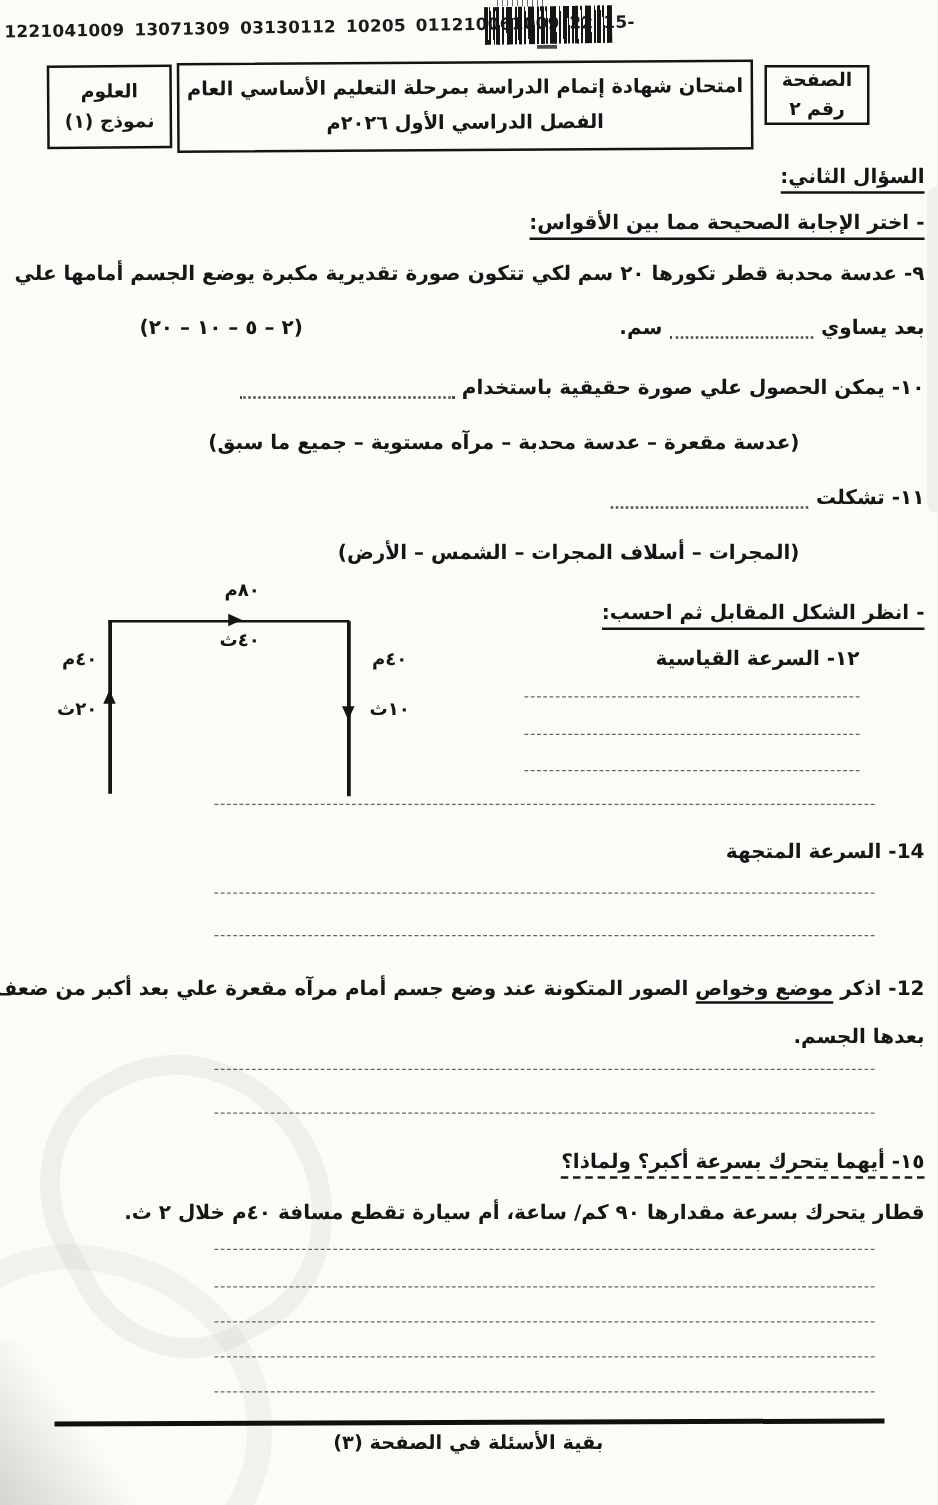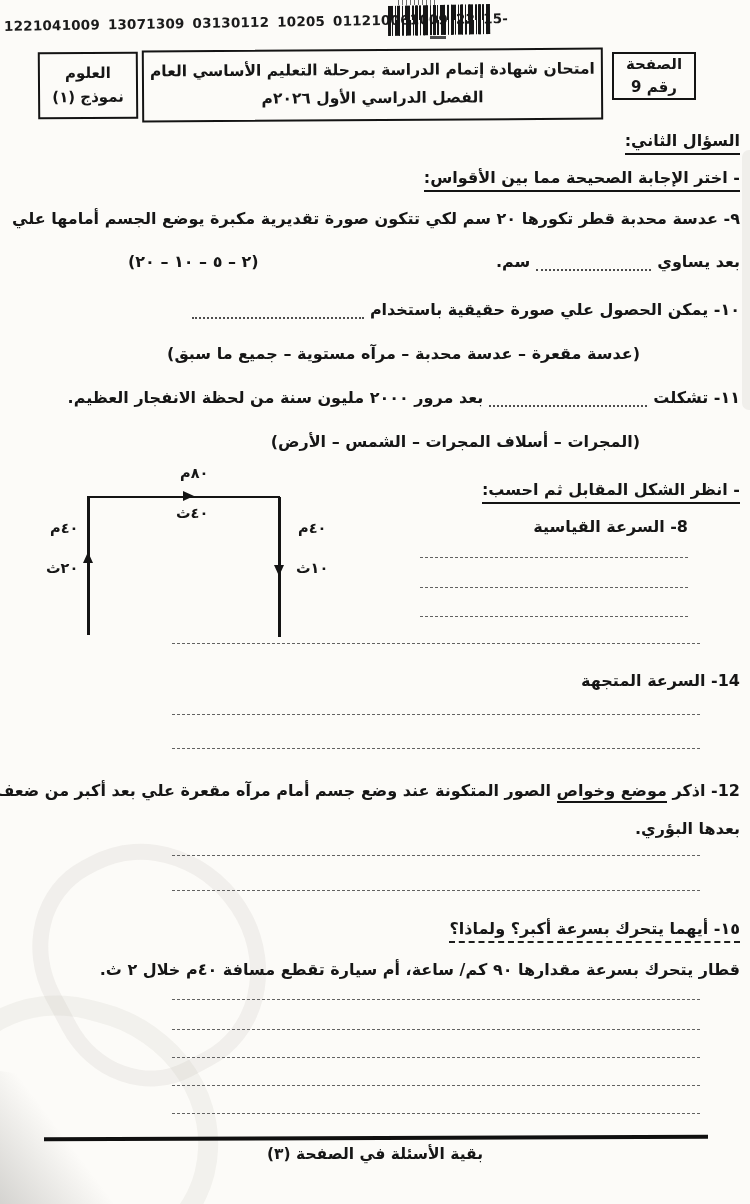--- a/index.html
+++ b/index.html
@@ -85,55 +85,54 @@
   <div class="hbox box-subject">
     <div>العلوم</div>
     <div>نموذج (١)</div>
   </div>
   <div class="hbox box-title">
     <div>امتحان شهادة إتمام الدراسة بمرحلة التعليم الأساسي العام</div>
     <div>الفصل الدراسي الأول ٢٠٢٦م</div>
   </div>
   <div class="hbox box-page">
     <div>الصفحة</div>
-    <div>رقم 9</div>
+    <div>رقم ٢</div>
   </div>
 
   <div class="row" style="top:131px;">
     <span class="u">السؤال الثاني:</span>
   </div>
   <div class="row" style="top:168px;">
     <span class="u">- اختر الإجابة الصحيحة مما بين الأقواس:</span>
   </div>
 
   <div class="row" style="top:209px;">٩- عدسة محدبة قطر تكورها ٢٠ سم لكي تتكون صورة تقديرية مكبرة يوضع الجسم أمامها علي</div>
   <div class="row flexrow" style="top:252px;">
     <span>بعد يساوي</span>
     <span class="blank" style="width:115px;"></span>
     <span>سم.</span>
   </div>
-  <div class="abs" style="left:128px;top:252px;">(٢ – ٥ – ١٠ – ٢٠)</div>
+  <div class="abs" style="left:112px;top:252px;">(٢ – ٥ – ١٠ – ٢٠)</div>
 
   <div class="row flexrow" style="top:300px;">
     <span>١٠- يمكن الحصول علي صورة حقيقية باستخدام</span>
     <span class="blank" style="width:172px;"></span>
   </div>
   <div class="abs" style="right:110px;top:344px;">(عدسة مقعرة – عدسة محدبة – مرآه مستوية – جميع ما سبق)</div>
 
   <div class="row flexrow" style="top:388px;">
     <span>١١- تشكلت</span>
     <span class="blank" style="width:158px;"></span>
-    <span>بعد مرور ٢٠٠٠ مليون سنة من لحظة الانفجار العظيم.</span>
   </div>
   <div class="abs" style="right:110px;top:432px;">(المجرات – أسلاف المجرات – الشمس – الأرض)</div>
 
   <div class="row" style="top:480px;">
     <span class="u">- انظر الشكل المقابل ثم احسب:</span>
   </div>
-  <div class="abs" style="right:62px;top:517px;">8- السرعة القياسية</div>
+  <div class="abs" style="right:62px;top:517px;">١٢- السرعة القياسية</div>
   <div class="aline" style="left:420px;top:557px;width:268px;"></div>
   <div class="aline" style="left:420px;top:587px;width:268px;"></div>
   <div class="aline" style="left:420px;top:616px;width:268px;"></div>
   <div class="aline" style="left:172px;top:643px;width:528px;"></div>
 
   <div class="fline" style="left:87px;top:497px;width:2.6px;height:138px;"></div>
   <div class="fline" style="left:87px;top:495.5px;width:193px;height:2.6px;"></div>
   <div class="fline" style="left:278px;top:497px;width:2.6px;height:140px;"></div>
   <div class="arrow arrow-up" style="left:83px;top:552px;"></div>
   <div class="arrow arrow-right" style="left:183px;top:491px;"></div>
@@ -147,21 +146,21 @@
 
   <div class="row" style="top:671px;">14- السرعة المتجهة</div>
   <div class="aline" style="left:172px;top:714px;width:528px;"></div>
   <div class="aline" style="left:172px;top:748px;width:528px;"></div>
 
   <div class="row" style="top:781px;">
     <span>12- اذكر</span>
     <span class="uw">موضع وخواص</span>
     <span>الصور المتكونة عند وضع جسم أمام مرآه مقعرة علي بعد أكبر من ضعف</span>
   </div>
-  <div class="row" style="top:819px;">بعدها البؤري.</div>
+  <div class="row" style="top:819px;">بعدها الجسم.</div>
   <div class="aline" style="left:172px;top:855px;width:528px;"></div>
   <div class="aline" style="left:172px;top:890px;width:528px;"></div>
 
   <div class="row" style="top:919px;">
     <span class="u-dash">١٥- أيهما يتحرك بسرعة أكبر؟ ولماذا؟</span>
   </div>
   <div class="row" style="top:960px;">قطار يتحرك بسرعة مقدارها ٩٠ كم/ ساعة، أم سيارة تقطع مسافة ٤٠م خلال ٢ ث.</div>
   <div class="aline" style="left:172px;top:999px;width:528px;"></div>
   <div class="aline" style="left:172px;top:1029px;width:528px;"></div>
   <div class="aline" style="left:172px;top:1057px;width:528px;"></div>

